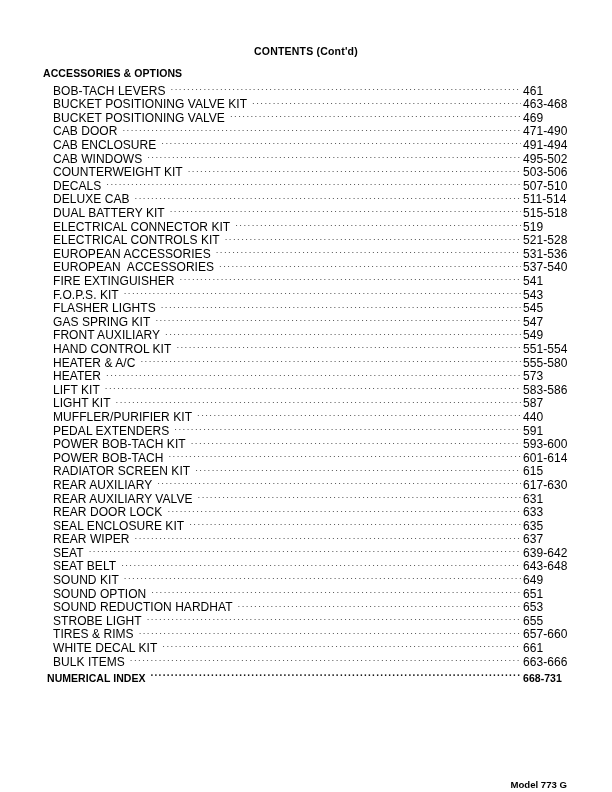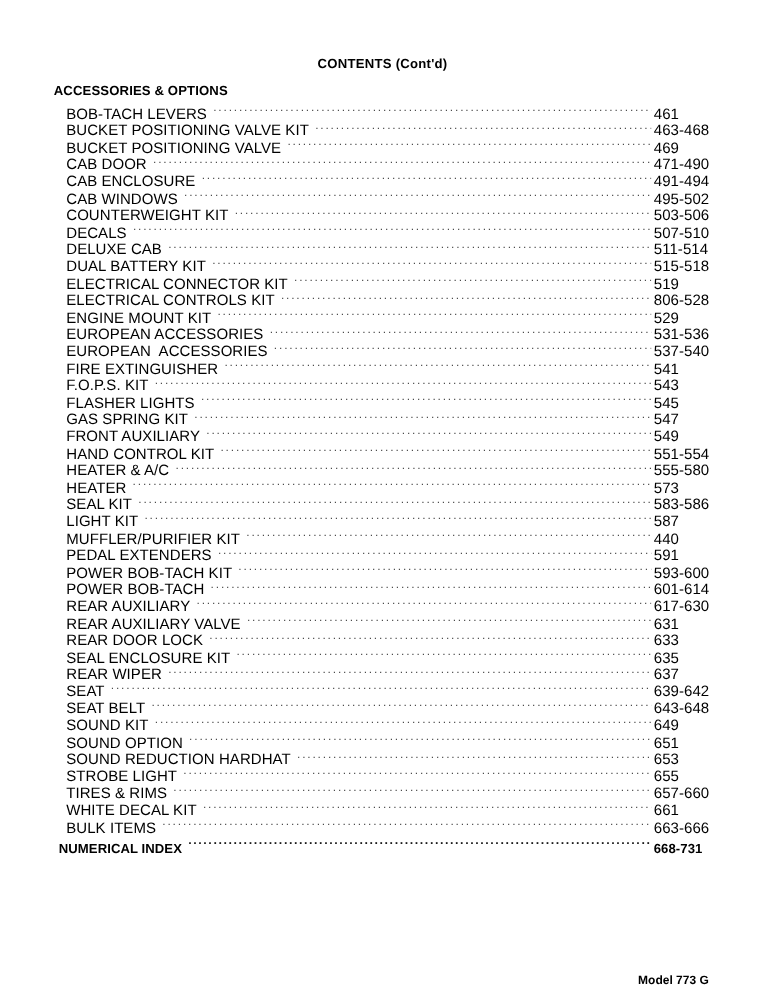--- a/index.html
+++ b/index.html
@@ -190,26 +190,21 @@
           <span class="pages">515-518</span>
         </div>
         <div class="entry">
           <span class="label">ELECTRICAL CONNECTOR KIT</span>
           <span class="leader"></span>
           <span class="pages">519</span>
         </div>
         <div class="entry">
           <span class="label">ELECTRICAL CONTROLS KIT</span>
           <span class="leader"></span>
-          <span class="pages">806-528</span>
-        </div>
-        <div class="entry">
-          <span class="label">ENGINE MOUNT KIT</span>
-          <span class="leader"></span>
-          <span class="pages">529</span>
+          <span class="pages">521-528</span>
         </div>
         <div class="entry">
           <span class="label">EUROPEAN ACCESSORIES</span>
           <span class="leader"></span>
           <span class="pages">531-536</span>
         </div>
         <div class="entry">
           <span class="label">EUROPEAN  ACCESSORIES</span>
           <span class="leader"></span>
           <span class="pages">537-540</span>
@@ -248,21 +243,21 @@
           <span class="label">HEATER &amp; A/C</span>
           <span class="leader"></span>
           <span class="pages">555-580</span>
         </div>
         <div class="entry">
           <span class="label">HEATER</span>
           <span class="leader"></span>
           <span class="pages">573</span>
         </div>
         <div class="entry">
-          <span class="label">SEAL KIT</span>
+          <span class="label">LIFT KIT</span>
           <span class="leader"></span>
           <span class="pages">583-586</span>
         </div>
         <div class="entry">
           <span class="label">LIGHT KIT</span>
           <span class="leader"></span>
           <span class="pages">587</span>
         </div>
         <div class="entry">
           <span class="label">MUFFLER/PURIFIER KIT</span>
@@ -276,20 +271,25 @@
         </div>
         <div class="entry">
           <span class="label">POWER BOB-TACH KIT</span>
           <span class="leader"></span>
           <span class="pages">593-600</span>
         </div>
         <div class="entry">
           <span class="label">POWER BOB-TACH</span>
           <span class="leader"></span>
           <span class="pages">601-614</span>
+        </div>
+        <div class="entry">
+          <span class="label">RADIATOR SCREEN KIT</span>
+          <span class="leader"></span>
+          <span class="pages">615</span>
         </div>
         <div class="entry">
           <span class="label">REAR AUXILIARY</span>
           <span class="leader"></span>
           <span class="pages">617-630</span>
         </div>
         <div class="entry">
           <span class="label">REAR AUXILIARY VALVE</span>
           <span class="leader"></span>
           <span class="pages">631</span>

